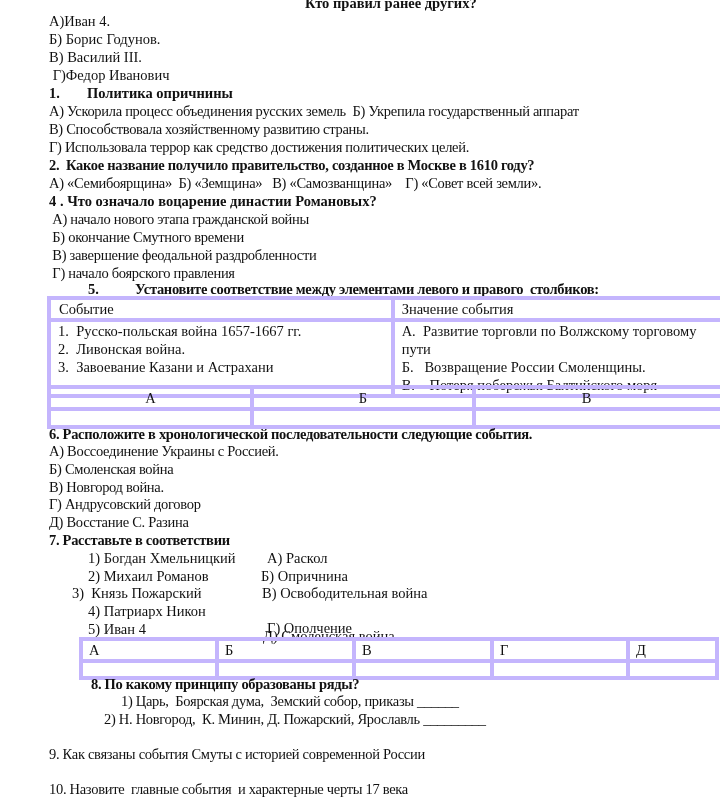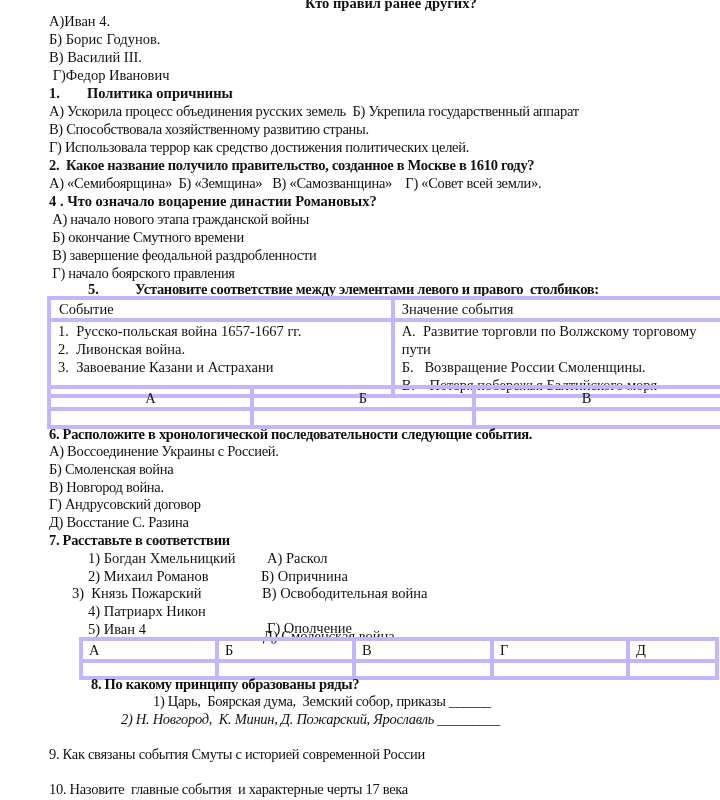--- a/index.html
+++ b/index.html
@@ -146,17 +146,17 @@
           <span class="cell-line"></span>
         </td>
     <td>
           <span class="cell-line"></span>
         </td>
   </tr>
 </tbody>
   </table>
 
 <div class="ln b cond" style="left:91px; top:675px;">8. По какому принципу образованы ряды?</div>
-<div class="ln cond" style="left:121px; top:692px;margin-left:32px;">1) Царь,  Боярская дума,  Земский собор, приказы ______</div>
-<div class="ln cond" style="left:121px; top:710px;font-style:italic;">2) Н. Новгород,  К. Минин, Д. Пожарский, Ярославль _________</div>
+<div class="ln cond" style="left:121px; top:692px;">1) Царь,  Боярская дума,  Земский собор, приказы ______</div>
+<div class="ln cond" style="left:104px; top:710px;">2) Н. Новгород,  К. Минин, Д. Пожарский, Ярославль _________</div>
 
 <div class="ln cond" style="left:49px; top:745px;">9. Как связаны события Смуты с историей современной России</div>
 <div class="ln cond" style="left:49px; top:780px;">10. Назовите  главные события  и характерные черты 17 века</div>
 
 </body></html>

